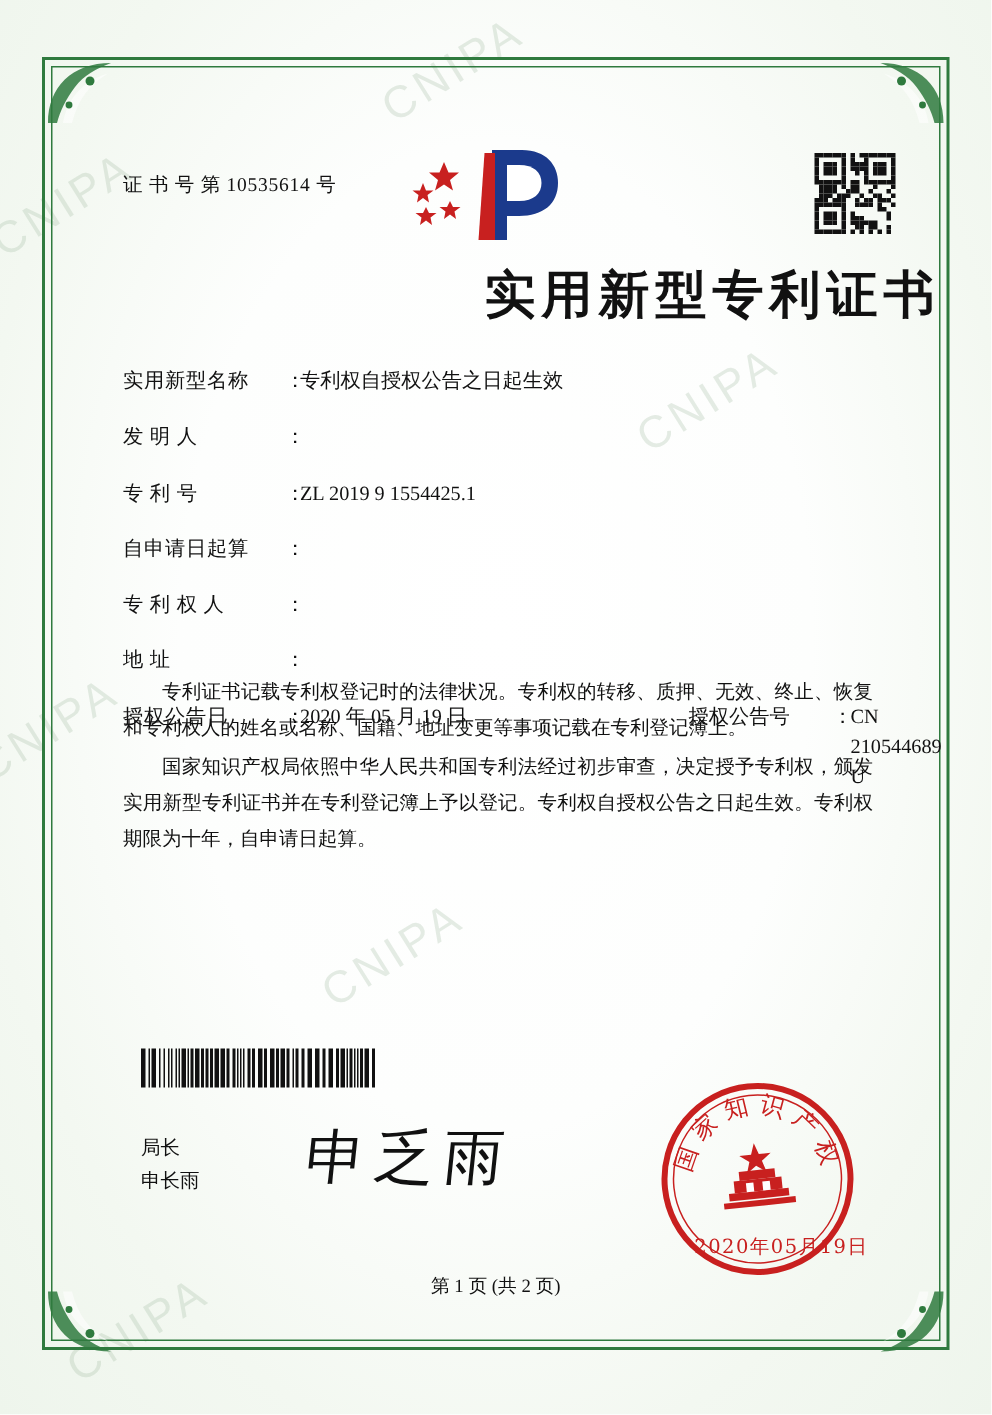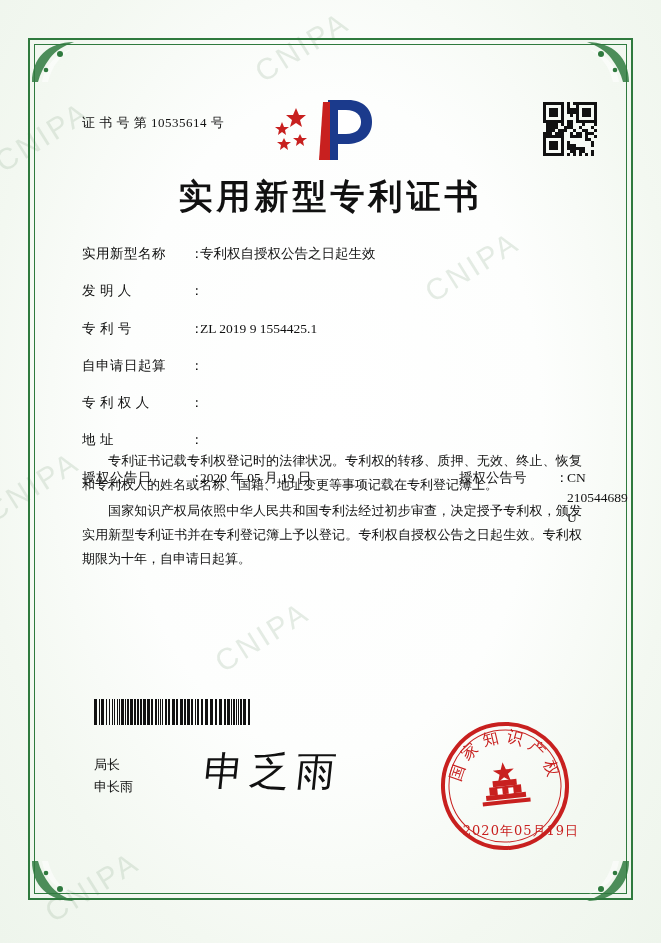--- a/index.html
+++ b/index.html
@@ -94,21 +94,21 @@
   .logo {
     position: absolute;
     left: 50%; top: 50px;
     transform: translateX(-50%);
     width: 130px; height: 72px;
   }
 
   .title {
     position: absolute;
     left: 0; right: 0; top: 130px;
-    text-align: center;
+    text-align: right;
     font-size: 34px;
     font-weight: bold;
     letter-spacing: 4px;
     color: #111;
     font-family: "DejaVu Serif", serif;
   }
 
   .fields {
     position: absolute;
     left: 48px; top: 200px;
@@ -733,15 +733,16 @@
           <rect x="58" y="64" width="24" height="6" fill="#c8201f"></rect>
           <rect x="62" y="72" width="5" height="6" fill="#ffffff"></rect>
           <rect x="73" y="72" width="5" height="6" fill="#ffffff"></rect>
           <rect x="46" y="84" width="48" height="4" fill="#c8201f"></rect>
         </g>
       </svg>
     </div>
 
     <div class="seal-date">2020年05月19日</div>
 
+    <div class="page-no">第 1 页 (共 2 页)</div>
   </div>
 
 </div>
 
 </body></html>

